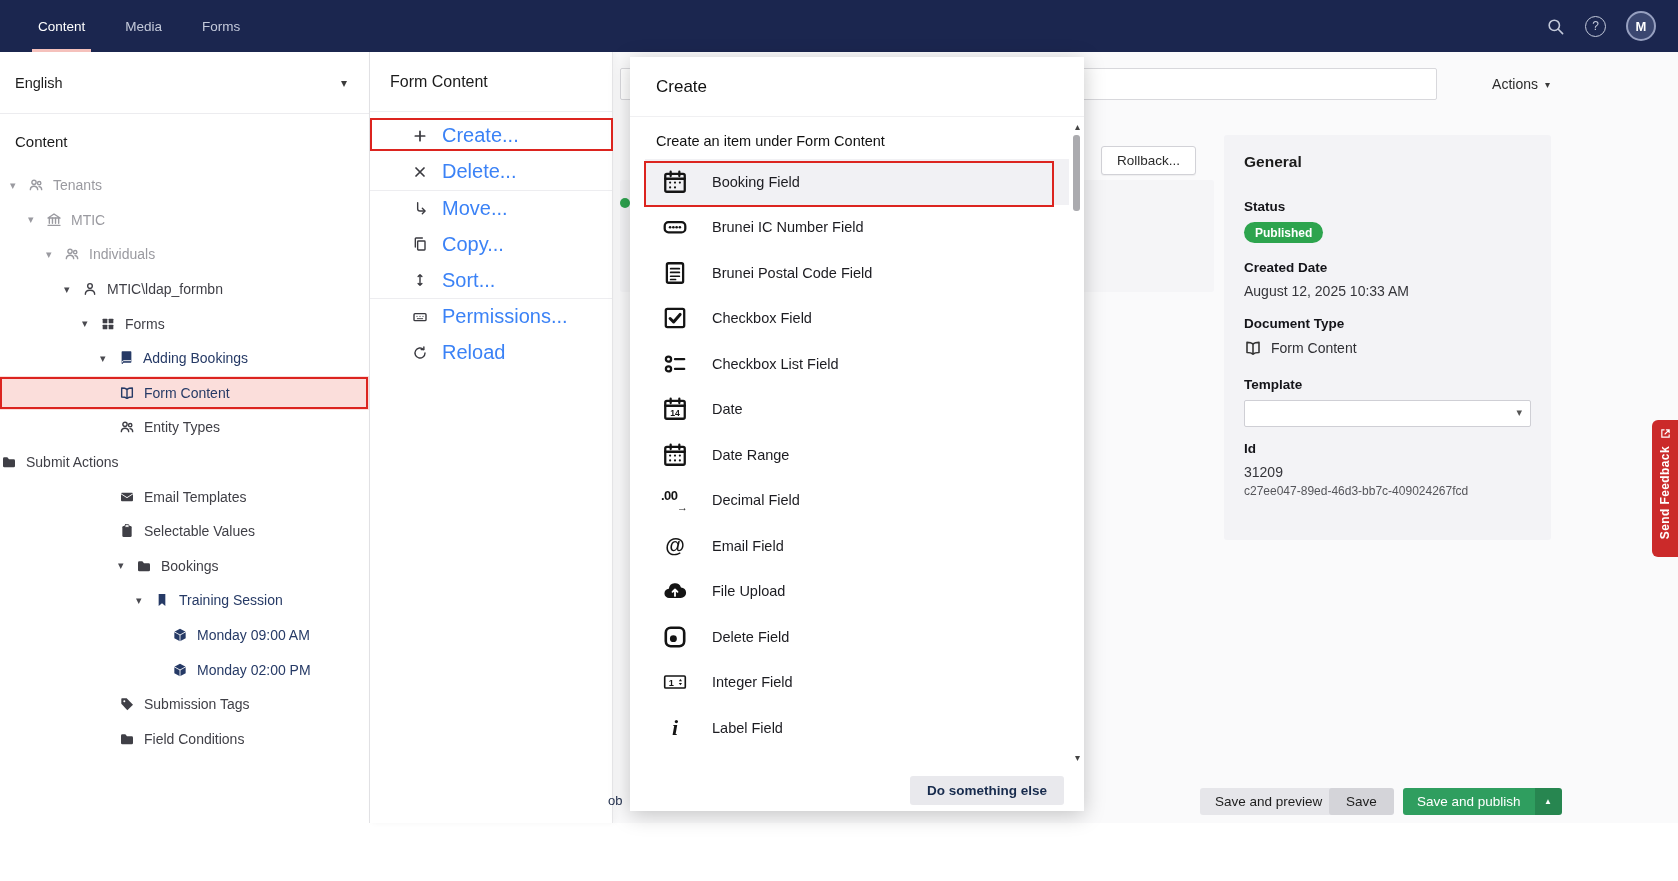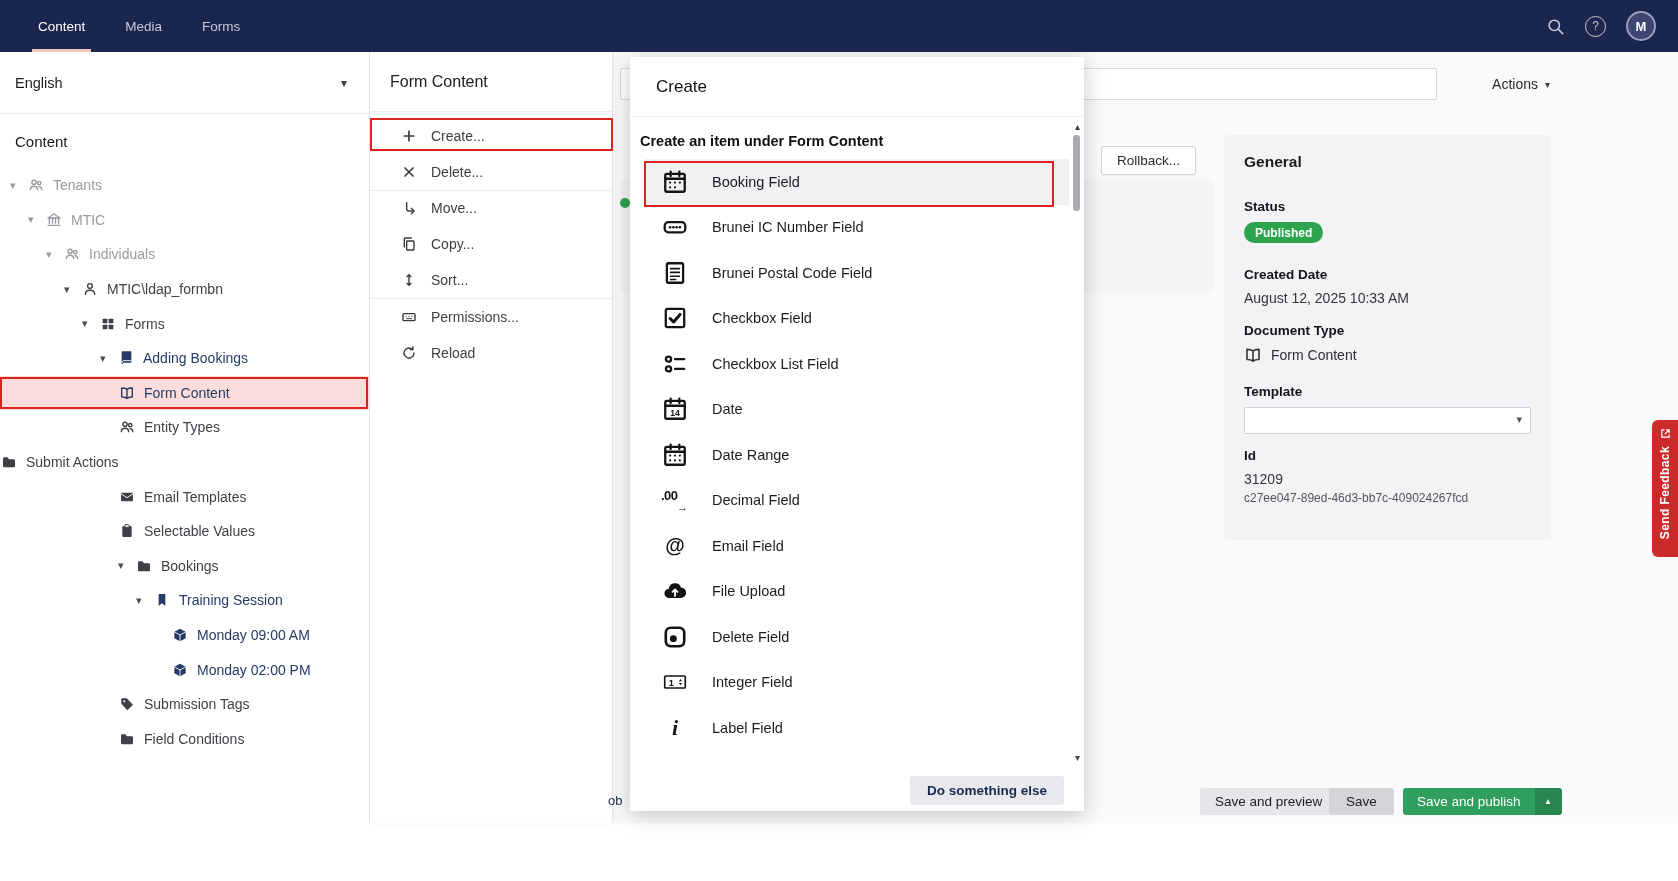--- a/index.html
+++ b/index.html
@@ -27,48 +27,48 @@
   .trow .caret { width:17px; font-size:11px; color:#4a4a50; flex:0 0 17px; }
   .trow .tico { width:17px; height:17px; margin-right:9px; flex:0 0 17px; display:flex; align-items:center; justify-content:center; }
   .trow.muted, .trow.muted .caret { color:#9a9aa0; }
   .trow.accent { color:#263a66; }
   .trow.sel { background:#fbdedb; color:#263a66; }
 
   
   .menu-panel { position:absolute; left:370px; top:52px; width:243px; bottom:58px; background:#fff; border-right:1px solid #e6e6e8; box-shadow:2px 0 6px rgba(0,0,0,0.04); z-index:2; }
   .menu-title { height:60px; display:flex; align-items:center; padding:0 20px; font-size:16px; color:#1b1b1b; border-bottom:1px solid #ededf0; }
   .menu-list { padding-top:6px; }
-  .mrow { height:35.8px; display:flex; align-items:center; padding-left:30px; gap:14px; font-size:14px; color:#404040; cursor:pointer; }
+  .mrow { height:35.8px; display:flex; align-items:center; padding-left:41px; gap:14px; font-size:20px; color:#3b82f6; cursor:pointer; }
   .mrow .mico { width:17px; height:17px; display:flex; align-items:center; justify-content:center; color:#3a3a40; }
   .menu-sep { height:1px; background:#ededf0; }
 
   
   .main { position:absolute; left:613px; top:52px; right:0; bottom:58px; background:#fafafb; z-index:1; }
   .title-input { position:absolute; left:7px; top:16px; width:817px; height:32px; background:#fff; border:1px solid #d8d8dc; border-radius:2px; font-size:14px; padding:0 10px; color:#222; }
   .actions-btn { position:absolute; right:128px; top:24px; display:flex; align-items:center; gap:7px; font-size:14px; color:#2b2b2b; cursor:pointer; }
   .rollback-btn { position:absolute; left:488px; top:94px; padding:6px 15px; background:#fff; border:1px solid #d2d2d7; border-radius:3px; font-size:13.5px; color:#2b2b2b; cursor:pointer; box-shadow:0 1px 1px rgba(0,0,0,0.05); }
   .pale-card { position:absolute; left:7px; top:128px; width:594px; height:112px; background:#f5f5f7; border-radius:3px; }
   .green-dot { position:absolute; left:7px; top:146px; width:10px; height:10px; border-radius:50%; background:#2da44e; }
 
   
   .gen-card { position:absolute; left:611px; top:83px; width:327px; height:405px; background:#f3f3f6; border-radius:3px; padding:18px 20px; }
   .gen-h { font-size:15.5px; font-weight:bold; color:#1b1b1b; margin-bottom:28px; }
   .gen-label { font-size:13.5px; font-weight:bold; color:#141419; margin-bottom:8px; }
-  .badge { display:inline-block; background:#2da44e; color:#fff; font-size:12px; font-weight:bold; padding:3.5px 11px; border-radius:11px; margin-bottom:24px;text-align:center; }
+  .badge { display:inline-block; background:#2da44e; color:#fff; font-size:12px; font-weight:bold; padding:3.5px 11px; border-radius:11px; margin-bottom:17px;text-align:center; }
   .gen-val { font-size:14px; color:#35353a; margin-bottom:17px; }
   .doc-row { display:flex; align-items:center; gap:9px; font-size:14px; color:#2f2f34; margin-bottom:20px; }
   .doc-row .tico { width:18px; height:18px; color:#333; display:flex; }
   .tpl-select { position:relative; width:287px; height:27px; background:#fff; border:1px solid #cfcfd5; border-radius:2px; margin-bottom:14px; cursor:pointer; }
   .tpl-select .chev { position:absolute; right:8px; top:5px; font-size:11px; color:#555; }
   .guid { font-size:12px; color:#55555a; }
 
   
   .dialog { position:absolute; left:630px; top:57px; width:454px; height:754px; background:#fff; box-shadow:0 4px 20px rgba(0,0,0,0.22); z-index:10; display:flex; flex-direction:column; }
   .dlg-head { height:60px; display:flex; align-items:center; padding:0 26px; font-size:17px; color:#111; border-bottom:1px solid #f0f0f2; }
-  .dlg-sub { padding:16px 10px 10px; font-size:14.5px; font-weight:bold; color:#111; }
+  .dlg-sub { padding:16px 26px 10px; font-size:14.5px; font-weight:normal; color:#111; }
   .dlist { flex:1; overflow:hidden; position:relative; }
   .ditem { height:45.5px; display:flex; align-items:center; padding:0 30px; gap:22px; font-size:14.5px; color:#1c1c21; cursor:pointer; }
   .ditem.hl { background:#f1f1f4; margin:0 15px; padding:0 15px; }
   .ditem .dico { width:30px; height:30px; flex:0 0 30px; display:flex; align-items:center; justify-content:center; color:#141414; }
   .dlg-footer { height:42px; display:flex; align-items:center; justify-content:flex-end; padding:0 20px; }
   .dlg-btn { background:#e9e9ed; color:#172b4d; font-weight:bold; font-size:13.5px; padding:7px 17px; border:none; border-radius:3px; cursor:pointer; font-family:"Liberation Sans",sans-serif; }
   .sb-up { position:absolute; right:4px; top:64px; font-size:10px; color:#444; cursor:pointer; }
   .sb-down { position:absolute; right:4px; bottom:48px; font-size:10px; color:#444; cursor:pointer; }
   .sb-thumb { position:absolute; right:4px; top:78px; width:7px; height:76px; background:#ababaf; border-radius:3px; cursor:pointer; }
 

